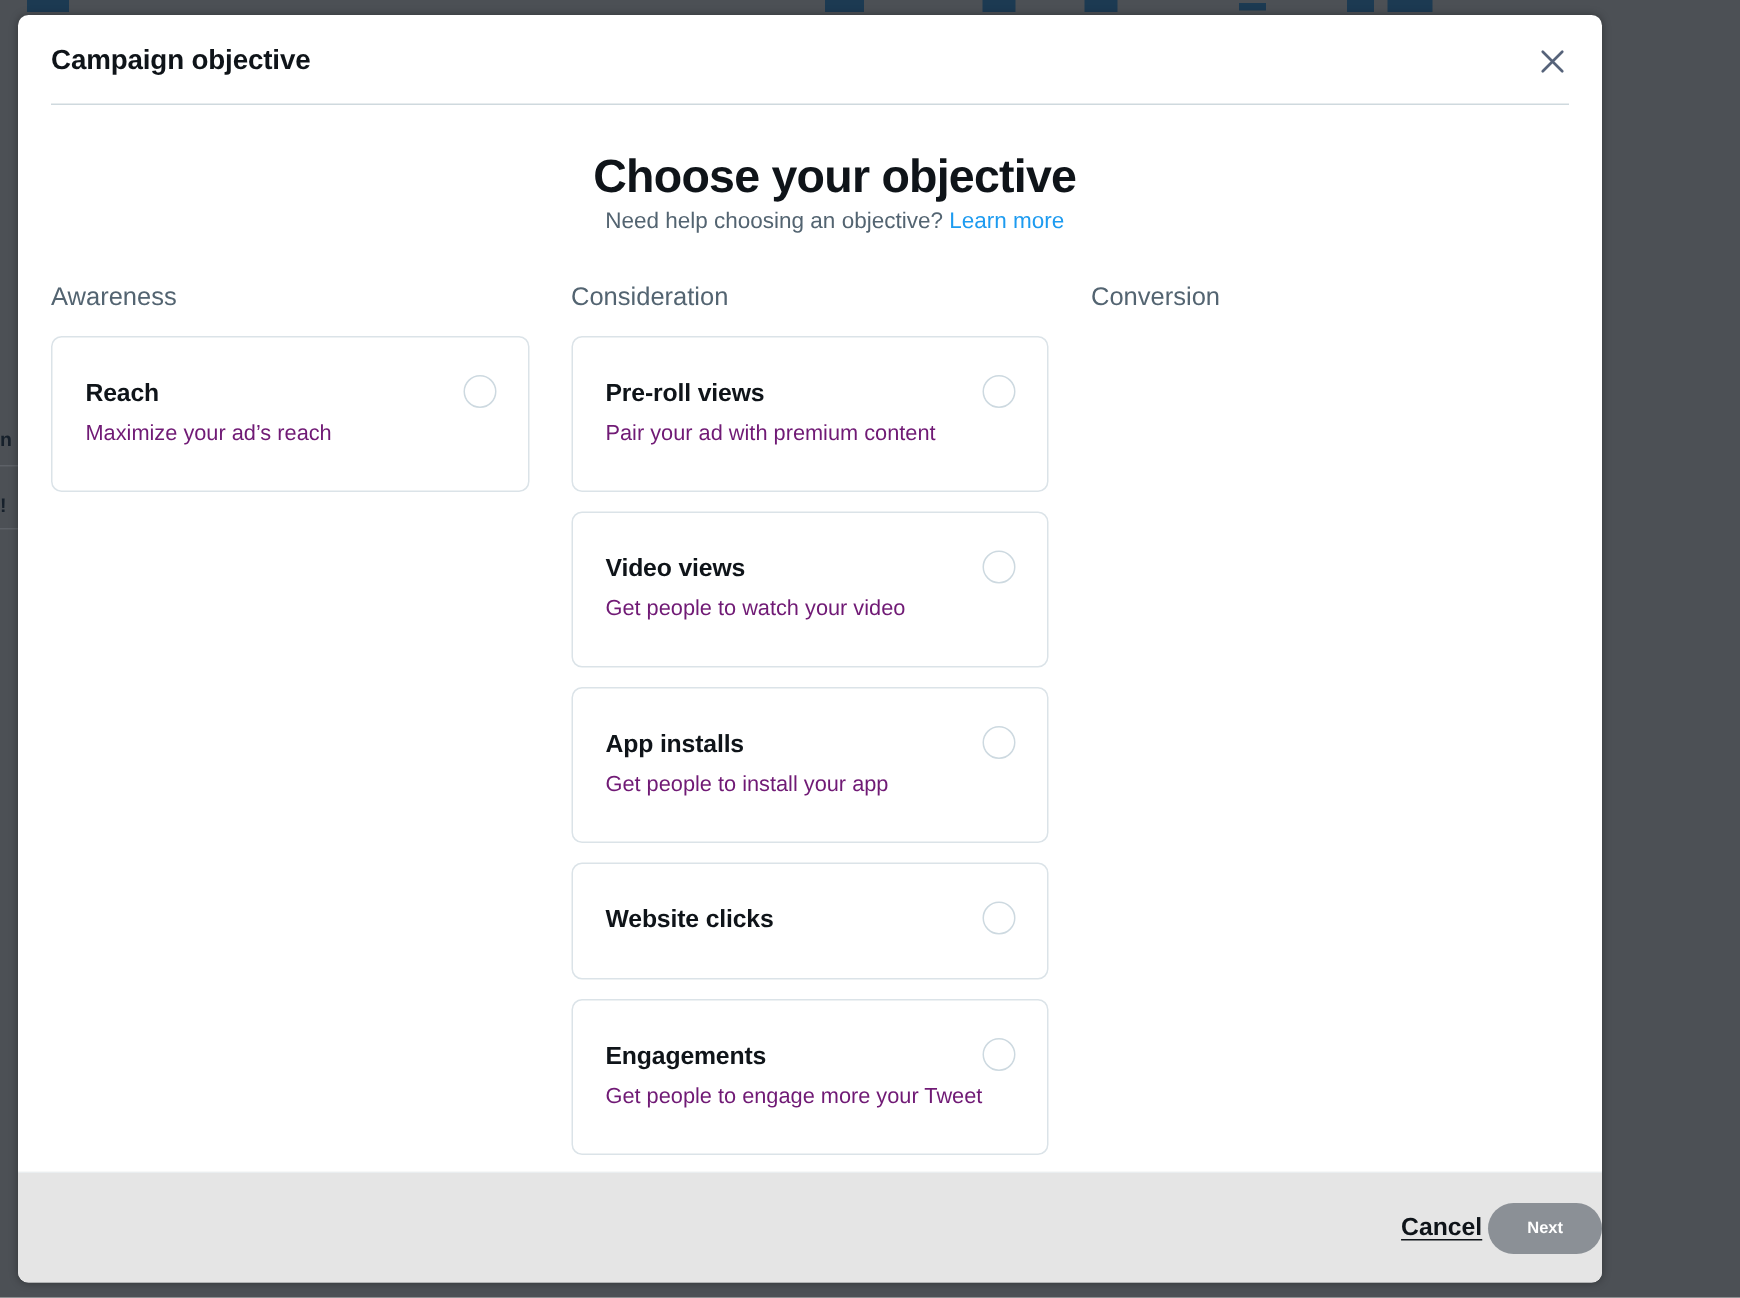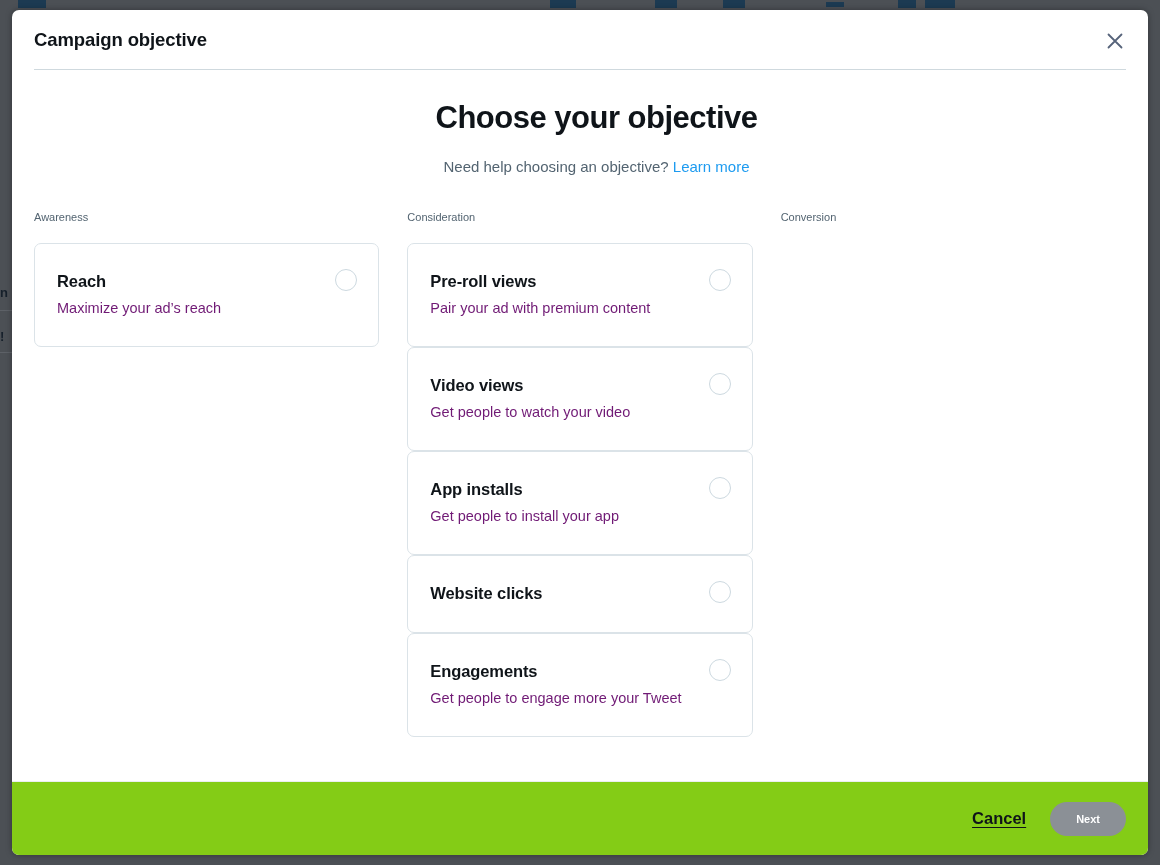--- a/index.html
+++ b/index.html
@@ -52,21 +52,21 @@
     width: 16px;
     height: 1px;
     background: #5d6167;
   }
 
   
   #modal {
     position: absolute;
     left: 12px;
     top: 10px;
-    width: 1136px;
+    width: 1056px;
     height: 845px;
     background: #ffffff;
     border-radius: 7px;
     box-shadow: 0 0 6px rgba(0,0,0,0.35);
     display: flex;
     flex-direction: column;
     overflow: hidden;
   }
 
   
@@ -122,21 +122,21 @@
     padding-left: 33px;
   }
   #headline {
     font-size: 31px;
     font-weight: bold;
     color: #0f1419;
     letter-spacing: -0.5px;
     line-height: 36px;
   }
   #subhead {
-    margin-top: 21px;
+    margin-top: 2px;
     font-size: 15px;
     color: #536471;
     line-height: 20px;
   }
   #learn-more-link {
     color: #1d9bf0;
     text-decoration: none;
     cursor: pointer;
   }
 
@@ -144,33 +144,34 @@
   #columns {
     display: flex;
     gap: 28px;
     padding: 30px 22px 0 22px;
   }
   .column {
     flex: 1 1 0;
     min-width: 0;
   }
   .column-title {
-    font-size: 11px;
+    font-size: 17px;
     color: #536471;
     line-height: 20px;
     margin-bottom: 16px;
     font-weight: normal;
   }
 
   .objective-card {
     position: relative;
     border: 1px solid #dbe3e8;
     border-radius: 7px;
     background: #ffffff;
     padding: 27px 22px 28px 22px;
+    margin-bottom: 13px;
     cursor: pointer;
   }
 
   .card-name {
     font-size: 16.5px;
     font-weight: bold;
     color: #0f1419;
     line-height: 21px;
     letter-spacing: -0.1px;
   }
@@ -188,27 +189,25 @@
     height: 22px;
     border: 1.5px solid #cdd9e0;
     border-radius: 50%;
     background: #fff;
   }
 
   
   #modal-footer {
     flex: 0 0 74px;
     height: 74px;
-    background: #84cc16;
+    background: #e5e5e5;
     border-top: 1px solid #eaeef0;
     display: flex;
     align-items: center;
     justify-content: flex-end;
-    padding-right: 22px;
-    gap: 20px;
   }
   #cancel-button {
     font-size: 16.5px;
     font-weight: bold;
     color: #0f1419;
     background: transparent;
     border: none;
     text-decoration: underline;
     text-underline-offset: 3px;
     cursor: pointer;

